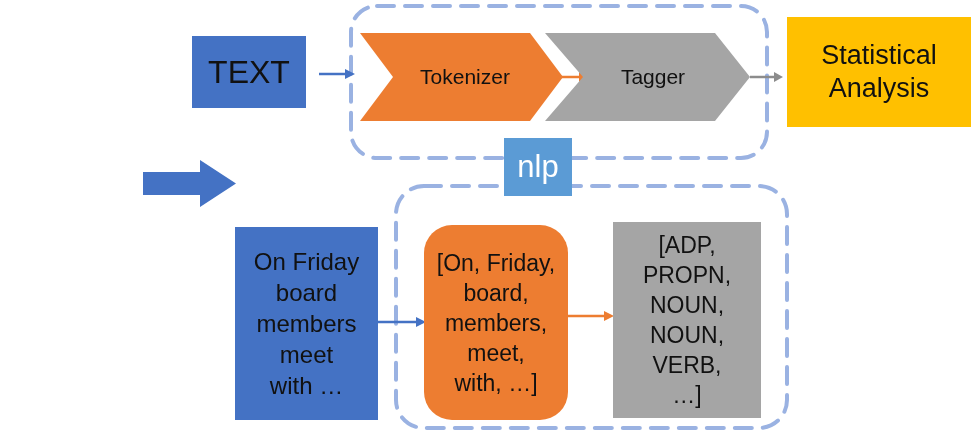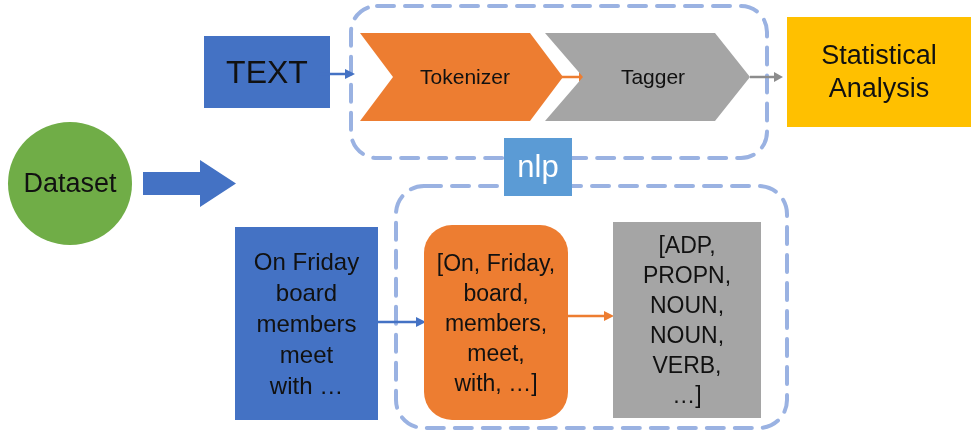--- a/index.html
+++ b/index.html
@@ -13,22 +13,22 @@
     display:flex; align-items:center; justify-content:center; text-align:center;
   }
   .preline { white-space:pre-line; }
 
   
   .dataset-circle {
     left:8px; top:122px; width:124px; height:123px; border-radius:50%;
     background:#70AD47; font-size:27px;
   }
   .text-box {
-    left:192px; top:36px; width:126px; height:72px;
-    background:#4472C4; font-size:32px;margin-left:12px;
+    left:192px; top:36px; width:114px; height:72px;
+    background:#4472C4; font-size:32px;
   }
   .stat-box {
     left:787px; top:17px; width:184px; height:110px;
     background:#FFC000; font-size:27px; line-height:33px;
   }
   .nlp-box {
     left:504px; top:138px; width:68px; height:58px;
     background:#5B9BD5; color:#ffffff; font-size:31px; z-index:5;
   }
   .input-box {
@@ -57,23 +57,20 @@
 <div class="stage">
 
   <svg class="abs" style="left:345px; top:0px;" width="428" height="164">
     <rect x="6" y="6" width="416" height="152" rx="26" ry="26" fill="none" stroke="#9AB2E2" stroke-width="4" stroke-dasharray="17 11" stroke-linecap="round"></rect>
   </svg>
 
   <svg class="abs" style="left:390px; top:180px;" width="403" height="254">
     <rect x="6" y="6" width="391" height="242" rx="28" ry="28" fill="none" stroke="#9AB2E2" stroke-width="4" stroke-dasharray="17 11" stroke-linecap="round"></rect>
   </svg>
 
-  <div class="abs center dataset-circle">
-    <span>Dataset</span>
-  </div>
 
   <svg class="abs" style="left:143px; top:160px;" width="93" height="47">
     <polygon points="0,12 57,12 57,0 93,23.5 57,47 57,35 0,35" fill="#4472C4"></polygon>
   </svg>
 
   <div class="abs center text-box">
     <span>TEXT</span>
   </div>
 
   <svg class="abs" style="left:319px; top:66px;" width="36" height="16">

